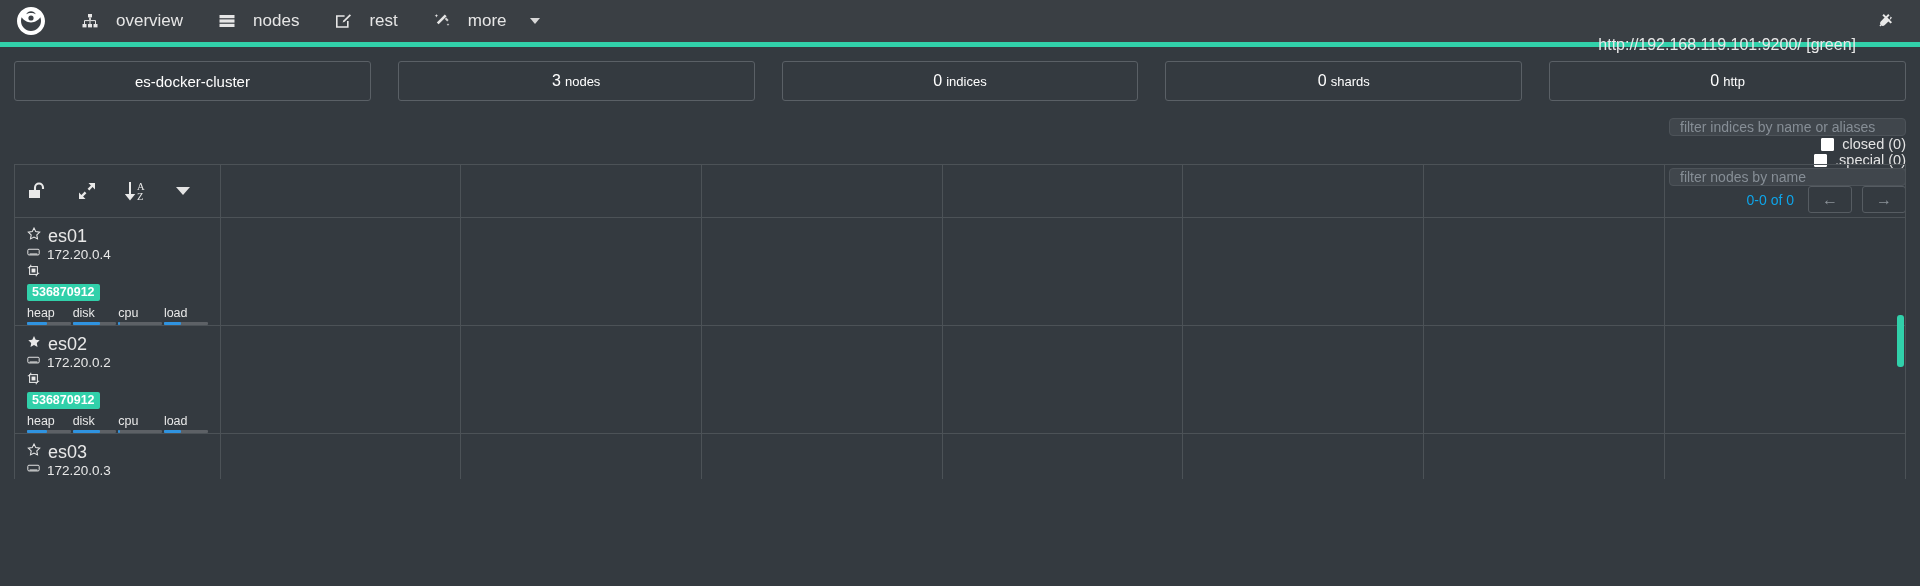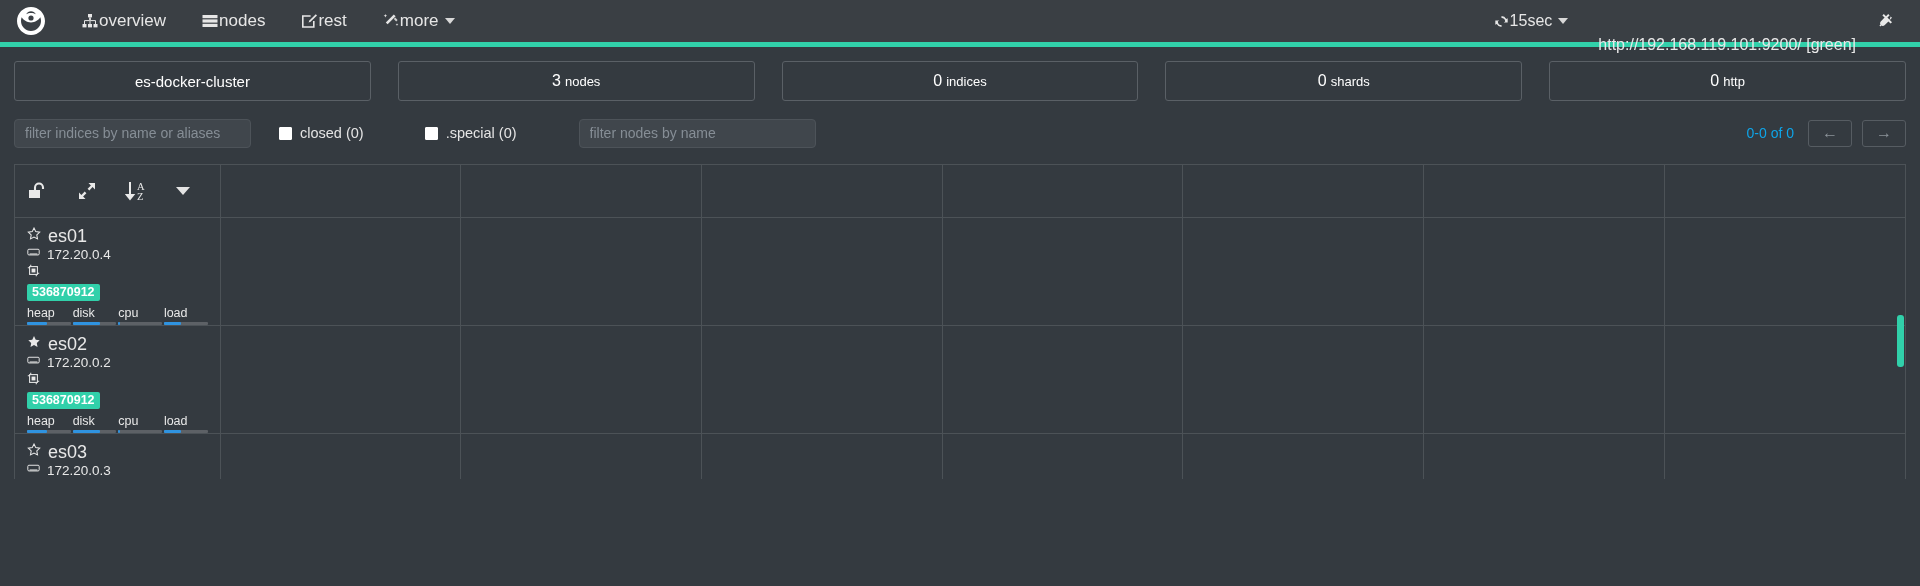--- a/index.html
+++ b/index.html
@@ -25,21 +25,21 @@
   .brand {
     width: 34px; height: 34px;
     display: flex; align-items: center; justify-content: center;
     margin-right: 16px;
   }
   .brand svg { display: block; }
 
   .nav-items { display: flex; align-items: center; }
   .nav-item {
     display: flex; align-items: center;
-    gap: 1px;
+    gap: 18px;
     padding: 0 18px;
     height: 42px;
     color: #e6e6e6;
     font-size: 17px;
     cursor: pointer;
     white-space: nowrap;
   }
   .nav-icon { display: inline-flex; align-items: center; }
   .caret {
     width: 0; height: 0;
@@ -100,23 +100,24 @@
     color: #ffffff;
     background: transparent;
   }
   .stat-num { font-size: 16px; }
   .stat-label { font-size: 13px; margin-left: 4px; }
   .stat-single { font-size: 15px; }
 
   
   .filters-row {
     display: flex;
-    align-items: center;
+    align-items: flex-end;
     margin-top: 17px;
     height: 30px;
+    flex-direction: column;
   }
   .filter-input {
     width: 237px;
     height: 29px;
     background: #40464c;
     border: 1px solid #4d5359;
     border-radius: 4px;
     color: #d8d8d8;
     font-size: 14px;
     padding: 0 10px;
@@ -326,30 +327,20 @@
           <path d="M2.4 1l.5 1.3 1.3.5-1.3.5-.5 1.3-.5-1.3L.6 2.8l1.3-.5z" fill="#e6e6e6"></path>
           <path d="M14 10.2l.4 1 1 .4-1 .4-.4 1-.4-1-1-.4 1-.4z" fill="#e6e6e6"></path>
         </svg>
       </span>
       <span>more</span>
       <span class="caret"></span>
     </div>
   </div>
 
   <div class="nav-right">
-    <div class="nav-item">
-      <span class="nav-icon">
-        <svg width="15" height="15" viewBox="0 0 16 16">
-          <path d="M8 2.2a5.8 5.8 0 0 1 5.1 3.1l1.5-.8V9h-4.2l1.5-.9A4 4 0 0 0 8 4.2z" fill="#e6e6e6"></path>
-          <path d="M8 13.8a5.8 5.8 0 0 1-5.1-3.1l-1.5.8V7h4.2l-1.5.9A4 4 0 0 0 8 11.8z" fill="#e6e6e6"></path>
-        </svg>
-      </span>
-      <span>15sec</span>
-      <span class="caret"></span>
-    </div>
 
     <div class="cluster-url">http://192.168.119.101:9200/ [green]</div>
 
     <div class="plug-btn">
       <svg width="18" height="18" viewBox="0 0 18 18">
         <path d="M11.6 2.4l1.4 1.4-2.2 2.2 2.2 2.2-1.4 1.4-2.2-2.2-3.6 3.6c-1 1-2.4 1.2-3.4.5l-1 1.1-1-1 1.1-1c-.7-1-.5-2.4.5-3.4l3.6-3.6L3.4 1.4 4.8 0l2.2 2.2L9.2 0l1.4 1.4-2.2 2.2 2.2 2.2z" fill="#e8e8e8" transform="translate(1,2)"></path>
       </svg>
     </div>
   </div>
 </div>

